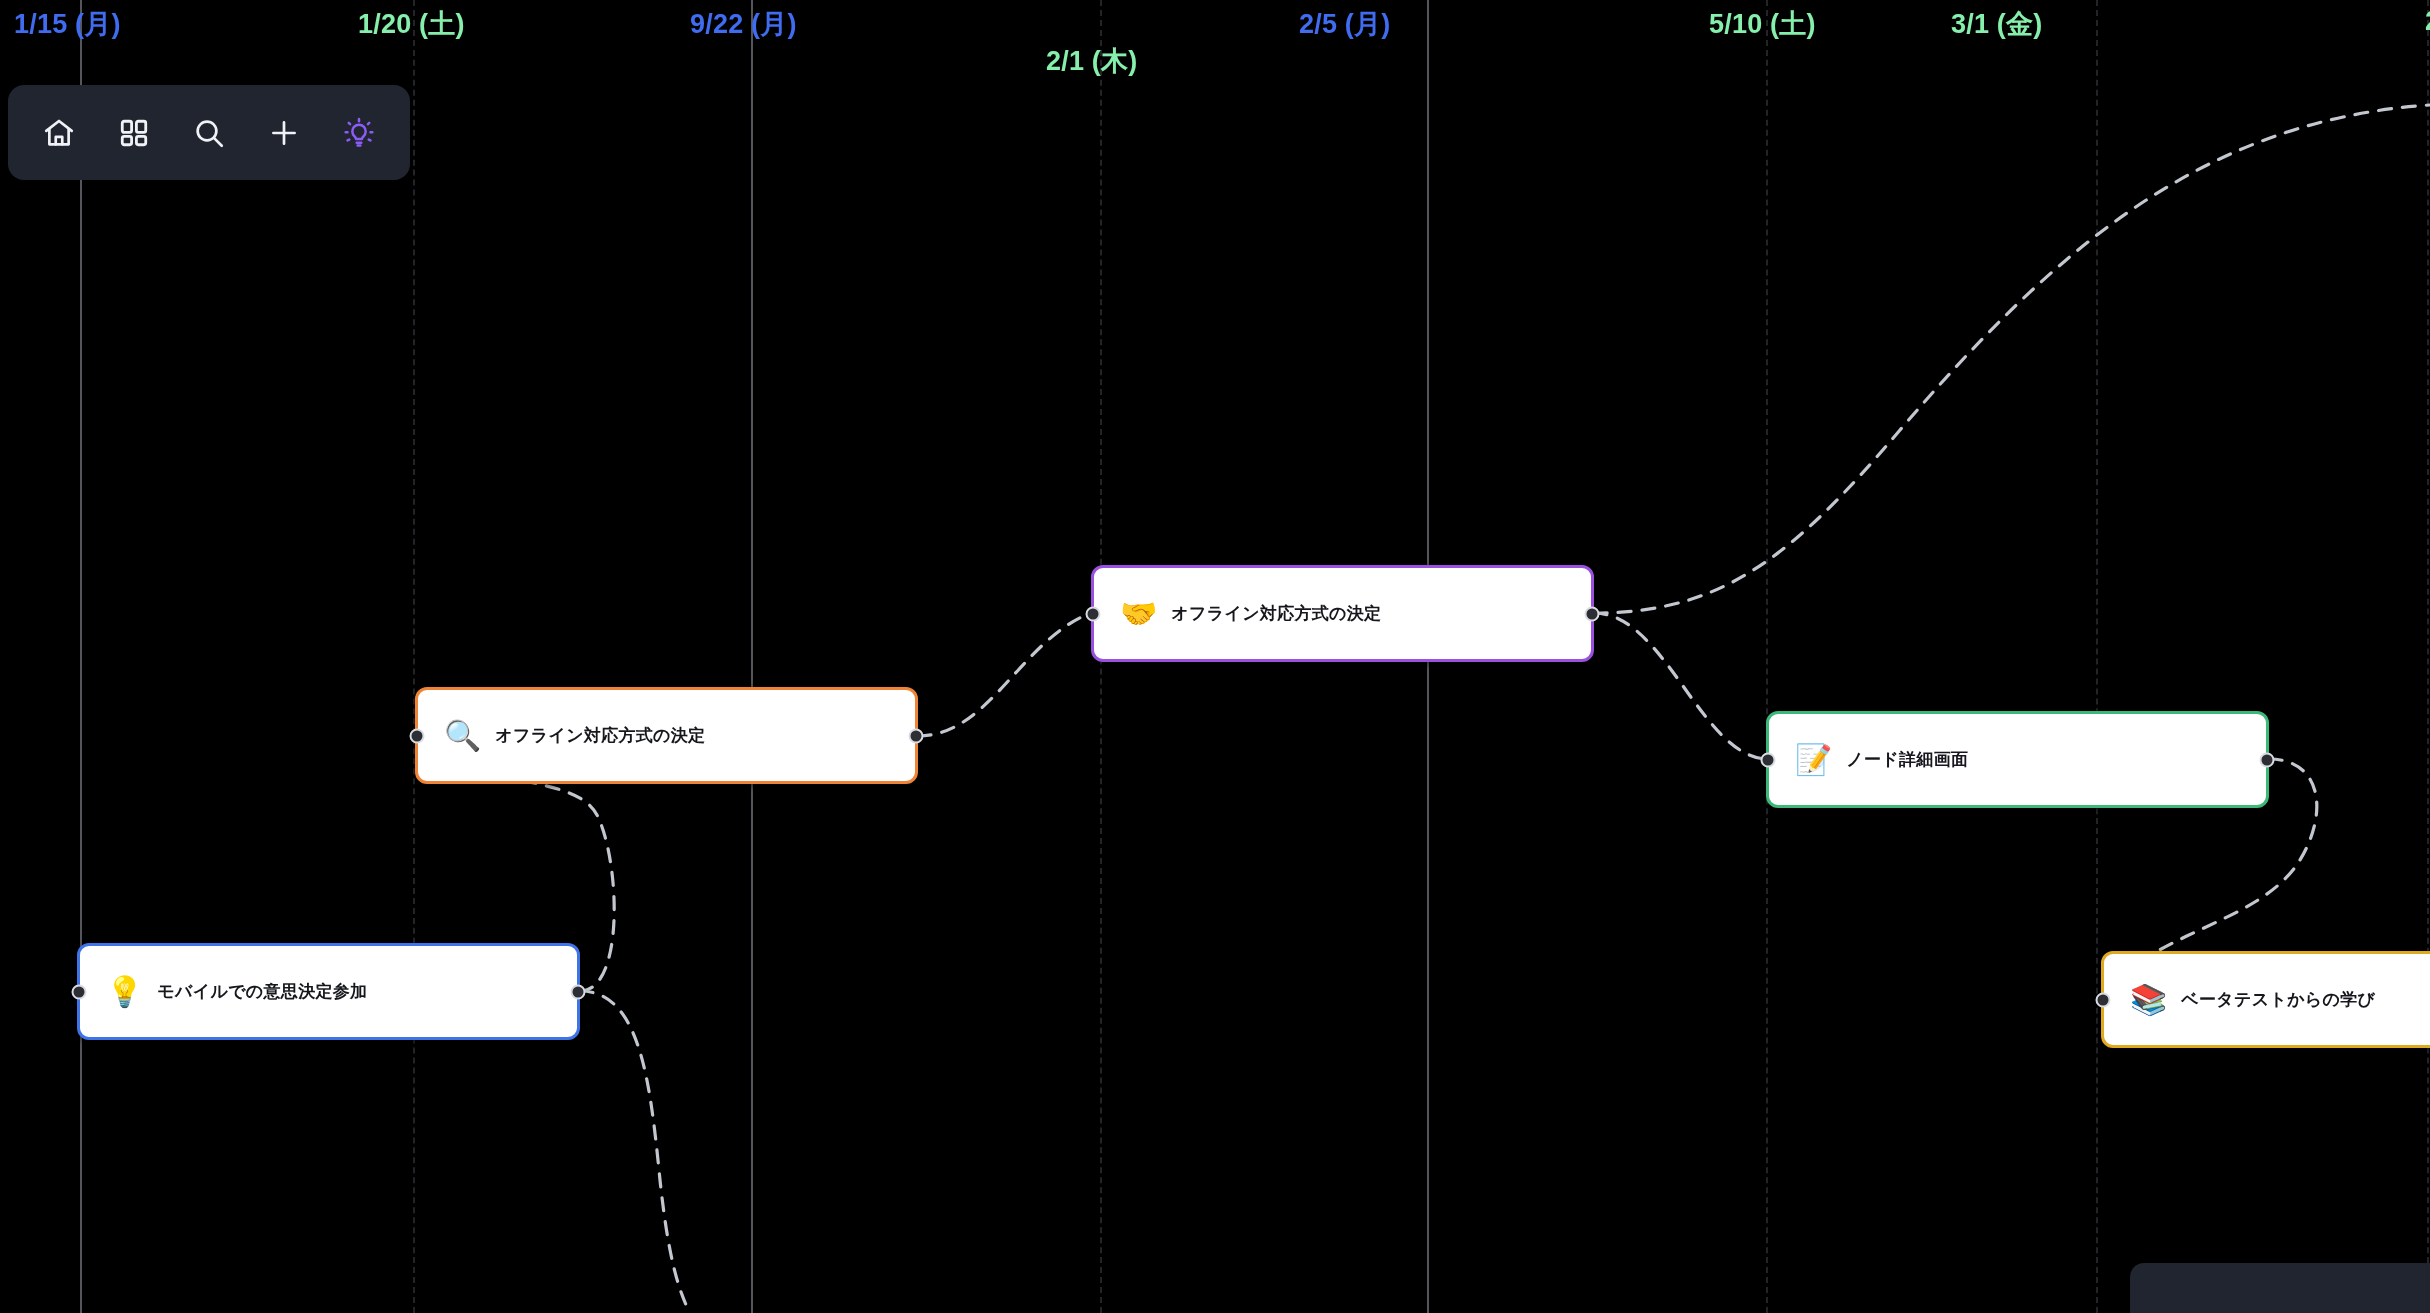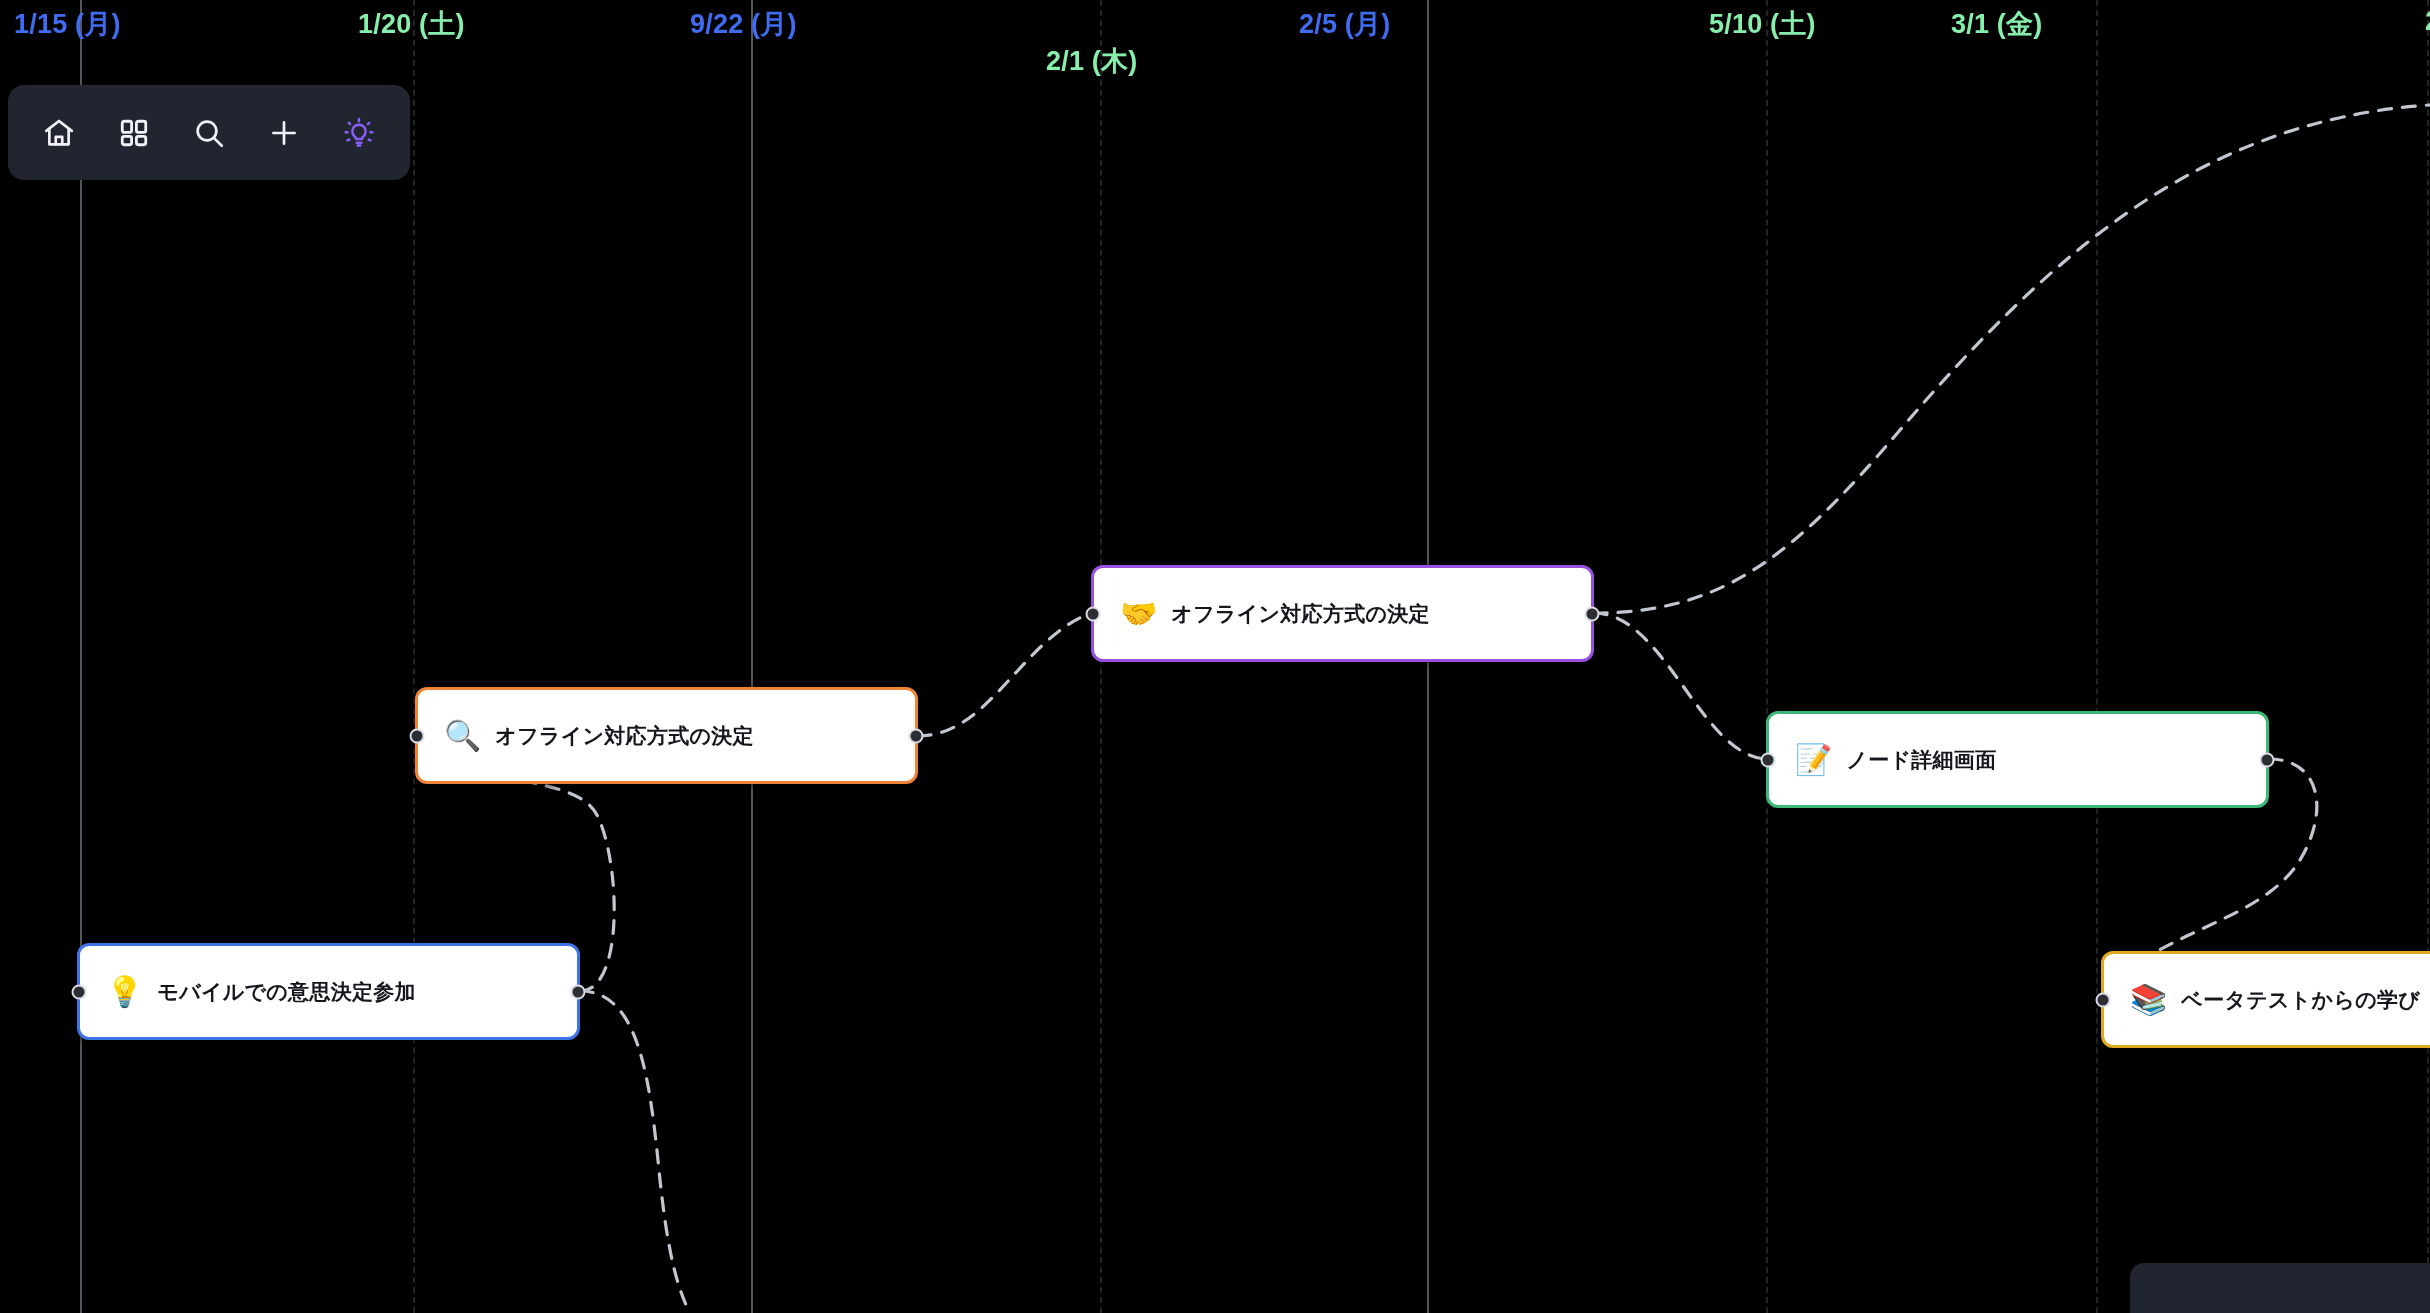--- a/index.html
+++ b/index.html
@@ -124,21 +124,21 @@
   }
   .node .node-emoji {
     font-size: 30px;
     line-height: 1;
     margin-left: 26px;
     margin-right: 14px;
     flex: none;
     user-select: none;
   }
   .node .node-label {
-    font-size: 21px;
+    font-size: 17px;
     font-weight: bold;
     color: #15171c;
     white-space: nowrap;
     letter-spacing: .3px;
   }
 
   
   .port {
     position: absolute;
     width: 15px;

